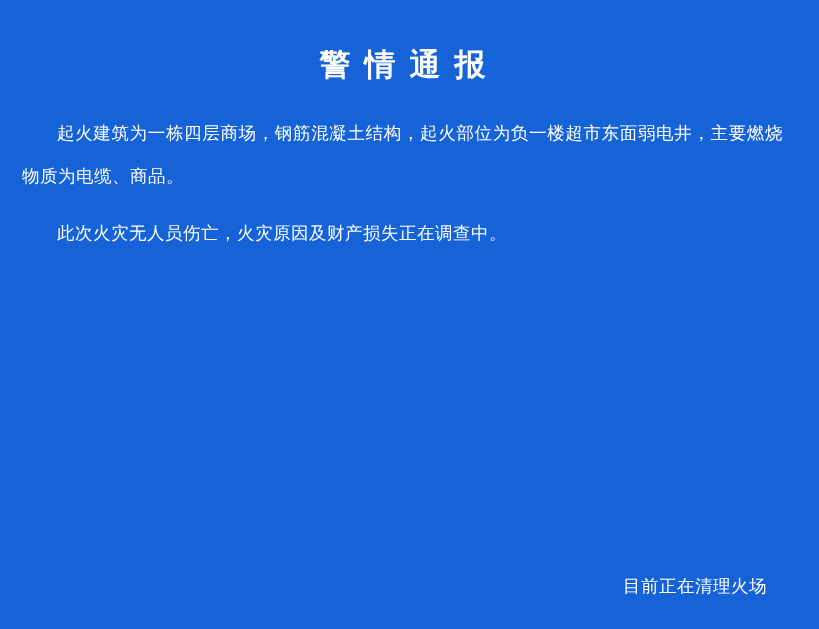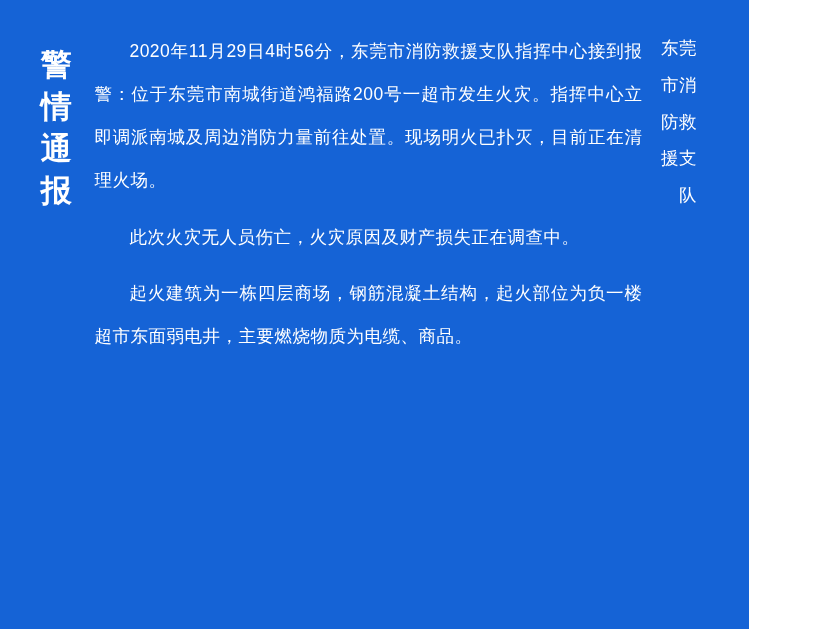--- a/index.html
+++ b/index.html
@@ -9,27 +9,27 @@
   body {
     width: 819px;
     height: 629px;
     background: #ffffff;
     font-family: "Liberation Sans", sans-serif;
   }
   .notice-card {
     position: absolute;
     left: 0;
     top: 0;
-    width: 749px;
+    width: 819px;
     height: 629px;
     background: #1563d6;
     box-sizing: border-box;
     padding: 30px 34px 24px 20px;
     display: flex;
-    flex-direction: row;
+    flex-direction: column;
   }
   .notice-title {
     color: #ffffff;
     font-size: 31px;
     font-weight: bold;
     text-align: center;
     letter-spacing: 14px;
     padding-left: 14px;
     margin-top: 14px;
     margin-bottom: 26px;
@@ -66,24 +66,23 @@
   }
 </style>
 </head>
 <body>
 
 <div class="notice-card">
 
   <div class="notice-title">警情通报</div>
 
   <div class="body-block">
-    <p class="para">2020年11月29日4时56分，东莞市消防救援支队指挥中心接到报警：位于东莞市南城街道鸿福路200号一超市发生火灾。指挥中心立即调派南城及周边消防力量前往处置。现场明火已扑灭，目前正在清理火场。</p>
+    <p class="para">起火建筑为一栋四层商场，钢筋混凝土结构，起火部位为负一楼超市东面弱电井，主要燃烧物质为电缆、商品。</p>
     <p class="para">此次火灾无人员伤亡，火灾原因及财产损失正在调查中。</p>
-    <p class="para">起火建筑为一栋四层商场，钢筋混凝土结构，起火部位为负一楼超市东面弱电井，主要燃烧物质为电缆、商品。</p>
   </div>
 
   <div class="spacer"></div>
 
   <div class="signature">
-    <span class="sign-line">东莞市消防救援支队</span>
+    <span class="sign-line">目前正在清理火场</span>
   </div>
 
 </div>
 
 </body></html>

